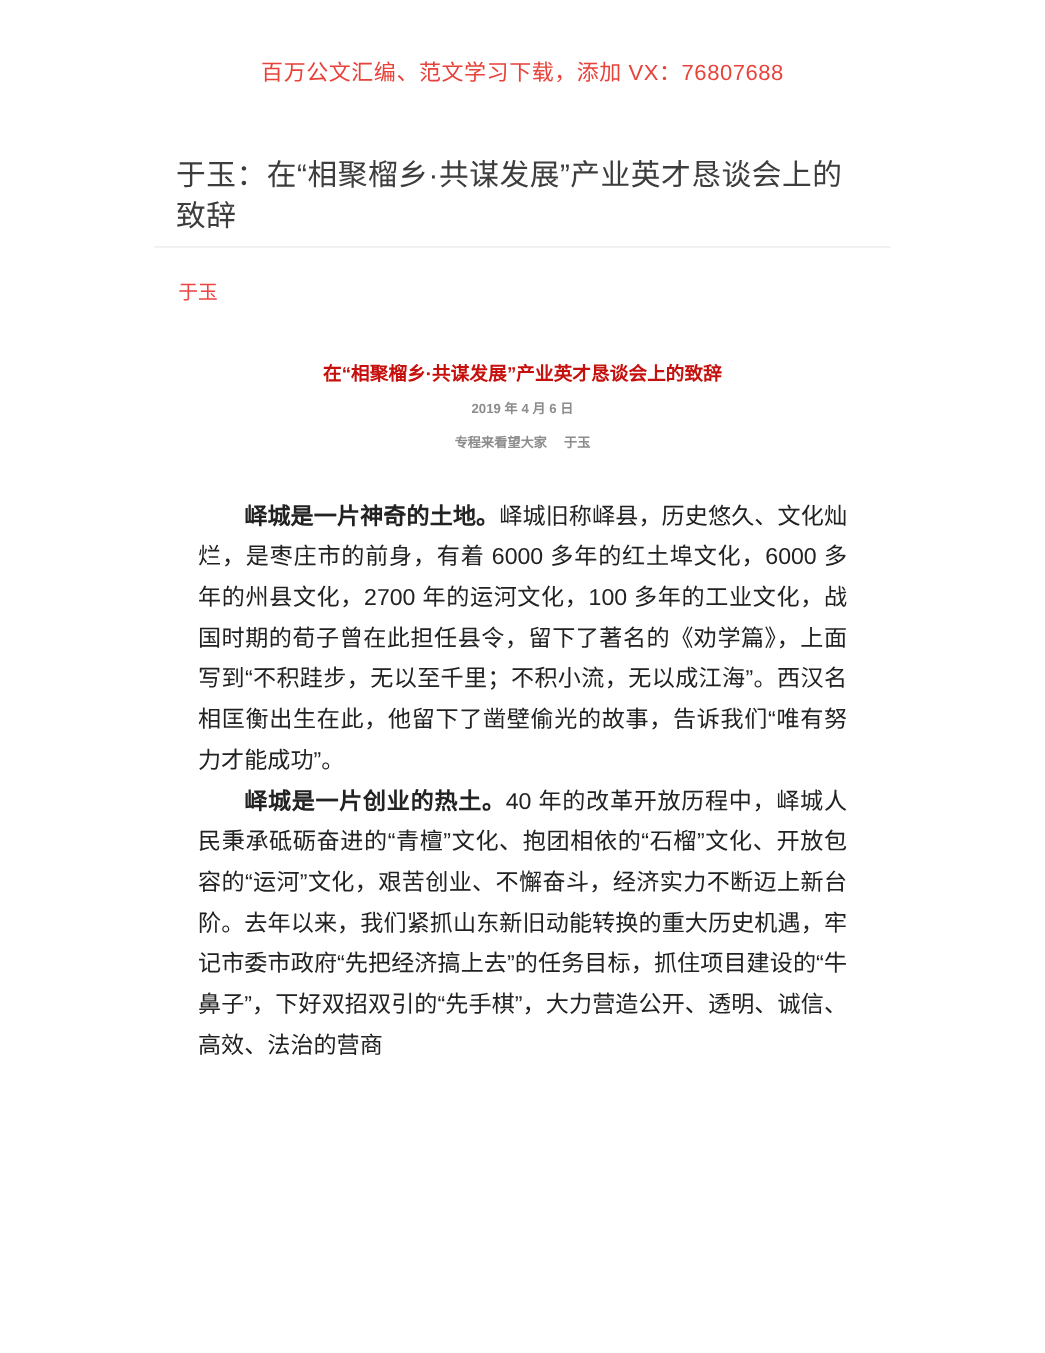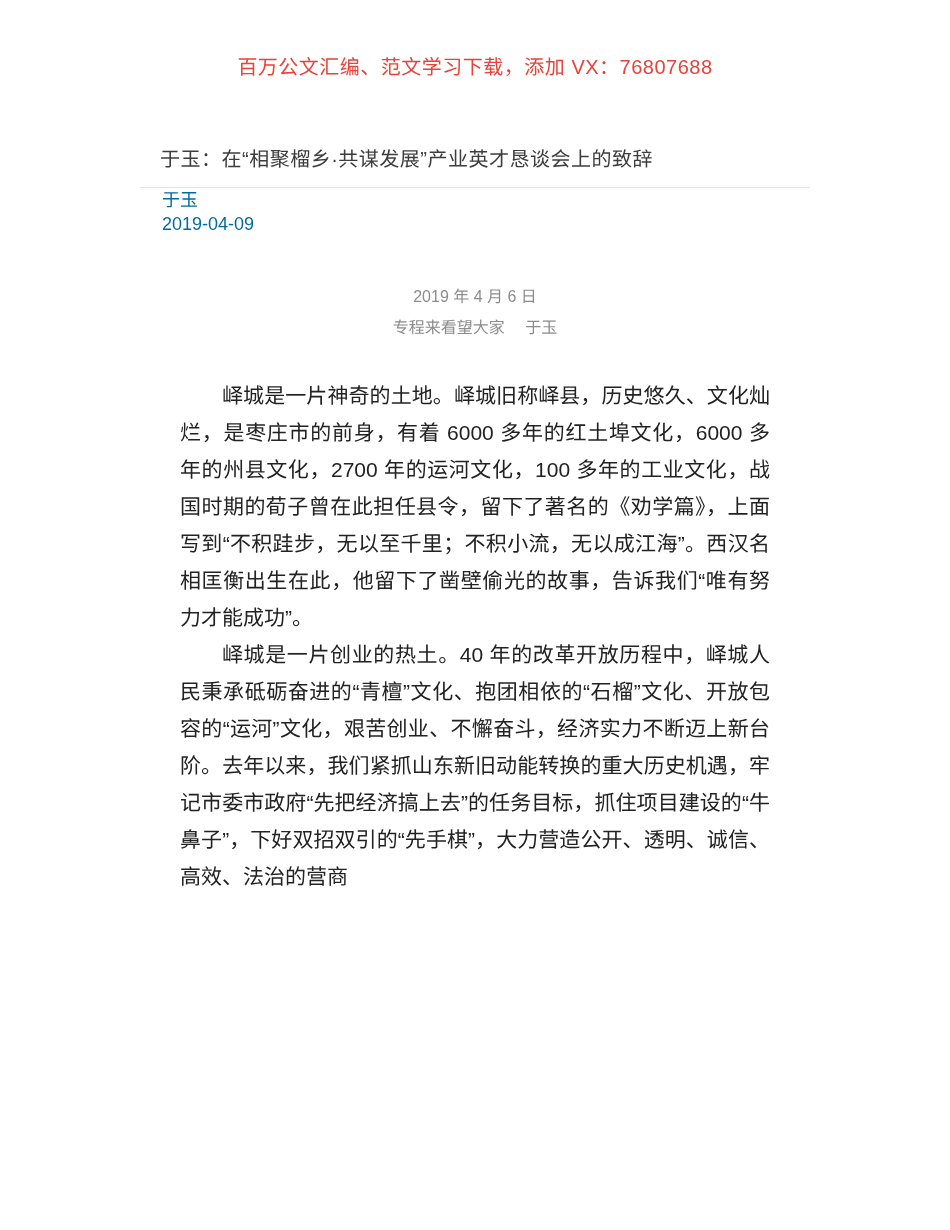--- a/index.html
+++ b/index.html
@@ -25,86 +25,86 @@
     line-height: 27px;
     letter-spacing: 0.5px;
   }
   .article {
     width: 670px;
     margin: 0 auto;
   }
   .article-title {
     margin-top: 60px;
     padding: 0 20px;
-    font-size: 20px;
+    font-size: 27px;
     font-weight: 400;
     color: #3d3d3d;
     line-height: 37px;
     letter-spacing: 0.5px;
   }
   .title-divider {
     margin-top: 9px;
     border: none;
     border-top: 1px solid #e7e7e7;
     height: 0;
   }
   .byline {
-    margin-top: 0;
+    margin-top: 29px;
     padding: 0 22px;
-    color: #0369a1;
+    color: #ef4444;
     font-size: 18px;
     line-height: 24px;
   }
   .doc-head {
     margin-top: 50px;
     text-align: center;
   }
   .doc-heading {
     color: #c6100d;
     font-size: 17px;
     font-weight: 700;
     line-height: 23px;
   }
   .doc-date, .doc-author {
     margin-top: 9px;
     color: #8c8c8c;
-    font-size: 16px;
-    font-weight: 400;
+    font-size: 12px;
+    font-weight: 700;
     line-height: 22px;
   }
   .doc-body {
     margin-top: 38px;
     padding: 0 40px;
     font-size: 21px;
     line-height: 37px;
     color: #222222;
     text-align: justify;
   }
   .doc-body p.indent { text-indent: 2em; }
-  .doc-body .lead { font-weight: 400; }
+  .doc-body .lead { font-weight: 700; }
 </style>
 </head>
 <body>
 
 <div class="page">
 
   <div class="promo-banner">百万公文汇编、范文学习下载，添加 VX：76807688</div>
 
   <div class="article">
 
     <h1 class="article-title">于玉：在“相聚榴乡·共谋发展”产业英才恳谈会上的致辞</h1>
 
     <hr class="title-divider">
 
     <div class="byline">
       <div>于玉</div>
-      <div>2019-04-09</div>
     </div>
 
     <div class="doc-head">
+      <div class="doc-heading">在“相聚榴乡·共谋发展”产业英才恳谈会上的致辞</div>
       <div class="doc-date">2019 年 4 月 6 日</div>
       <div class="doc-author">专程来看望大家　 于玉</div>
     </div>
 
     <div class="doc-body">
 
 
 
   <p class="indent"><span class="lead">峄城是一片神奇的土地。</span><span class="ptext">峄城旧称峄县，历史悠久、文化灿烂，是枣庄市的前身，有着 6000 多年的红土埠文化，6000 多年的州县文化，2700 年的运河文化，100 多年的工业文化，战国时期的荀子曾在此担任县令，留下了著名的《劝学篇》，上面写到“不积跬步，无以至千里；不积小流，无以成江海”。西汉名相匡衡出生在此，他留下了凿壁偷光的故事，告诉我们“唯有努力才能成功”。</span></p>
 

